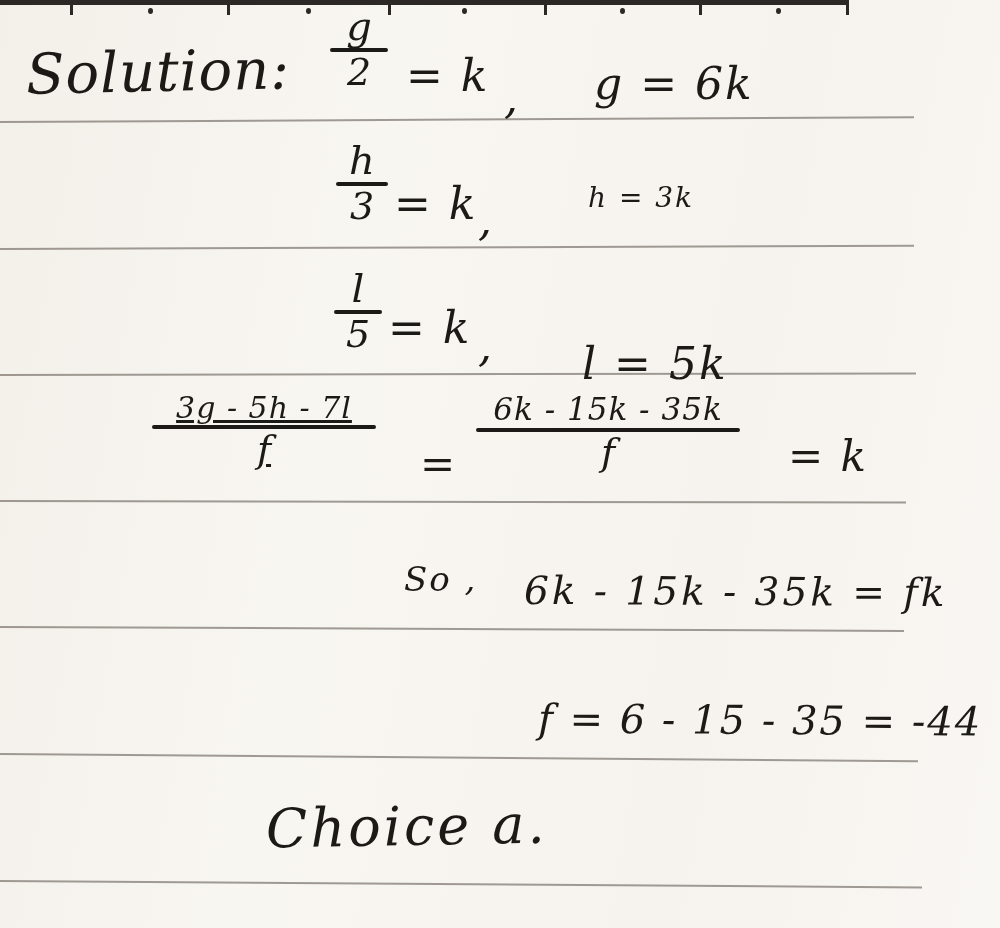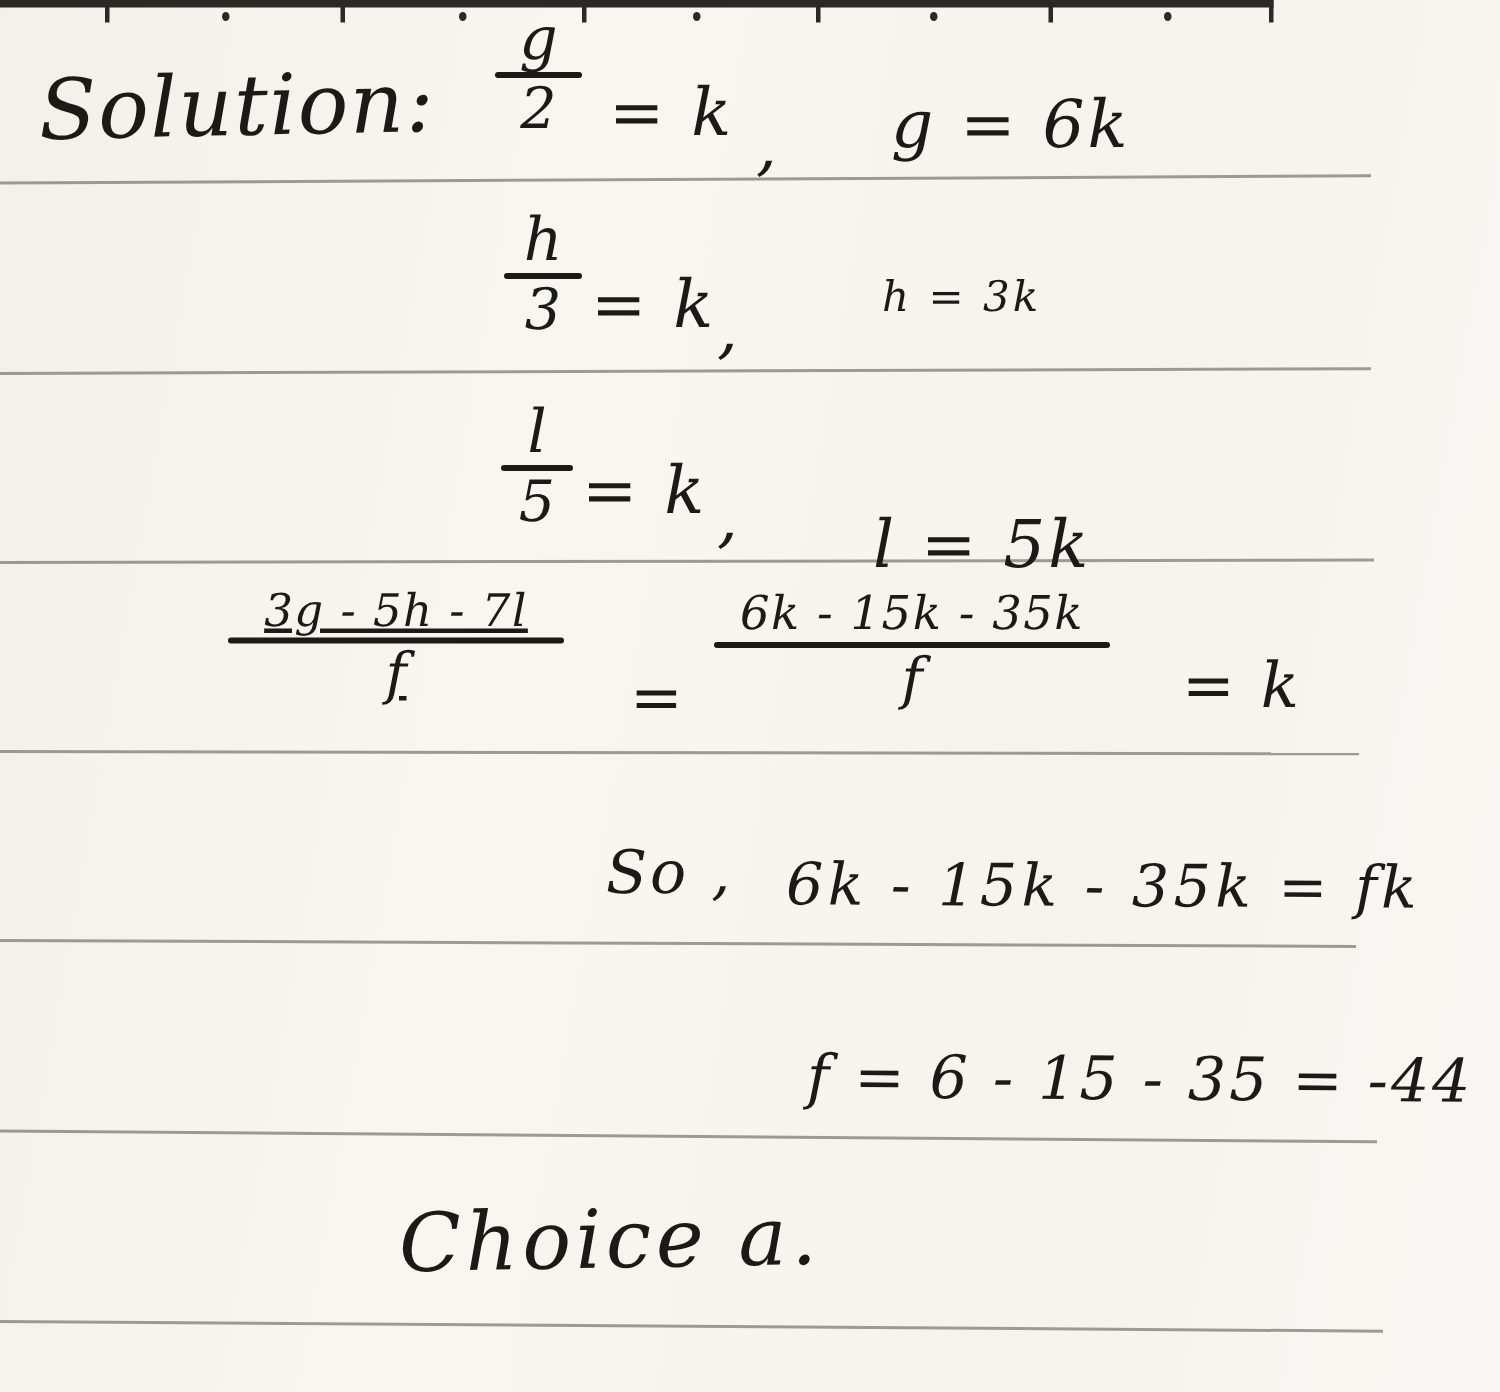--- a/index.html
+++ b/index.html
@@ -64,21 +64,21 @@
   .comma-3 { left: 478px; top: 324px; font-size: 44px; }
   .res-3 { left: 582px; top: 310px; font-size: 44px; margin-top: 32px; }
   
   .frac-4a { left: 152px; top: 394px; width: 224px; text-decoration: underline; }
   .frac-4a .num { font-size: 30px; letter-spacing: 1px; } .frac-4a .den { font-size: 38px; }
   .eq-4mid { left: 420px; top: 444px; font-size: 42px; }
   .frac-4b { left: 476px; top: 396px; width: 264px; justify-content: space-between; }
   .frac-4b .num { font-size: 31px; letter-spacing: 1px; } .frac-4b .den { font-size: 38px; }
   .eq-4end { left: 788px; top: 436px; font-size: 42px; }
   
-  .intro-5 { left: 404px; top: 562px; font-size: 40px; }
+  .intro-5 { left: 404px; top: 562px; font-size: 34px; }
   .eq-5 { left: 524px; top: 572px; font-size: 39px; letter-spacing: 3px; transform: rotate(0.3deg); }
   
   .eq-6 { left: 538px; top: 700px; font-size: 40px; letter-spacing: 2px; transform: rotate(0.4deg); }
   
   .conclusion-7 { left: 266px; top: 800px; font-size: 54px; letter-spacing: 3px; transform: rotate(-1deg); }
 </style>
 </head>
 <body>
 
 <div class="page">

